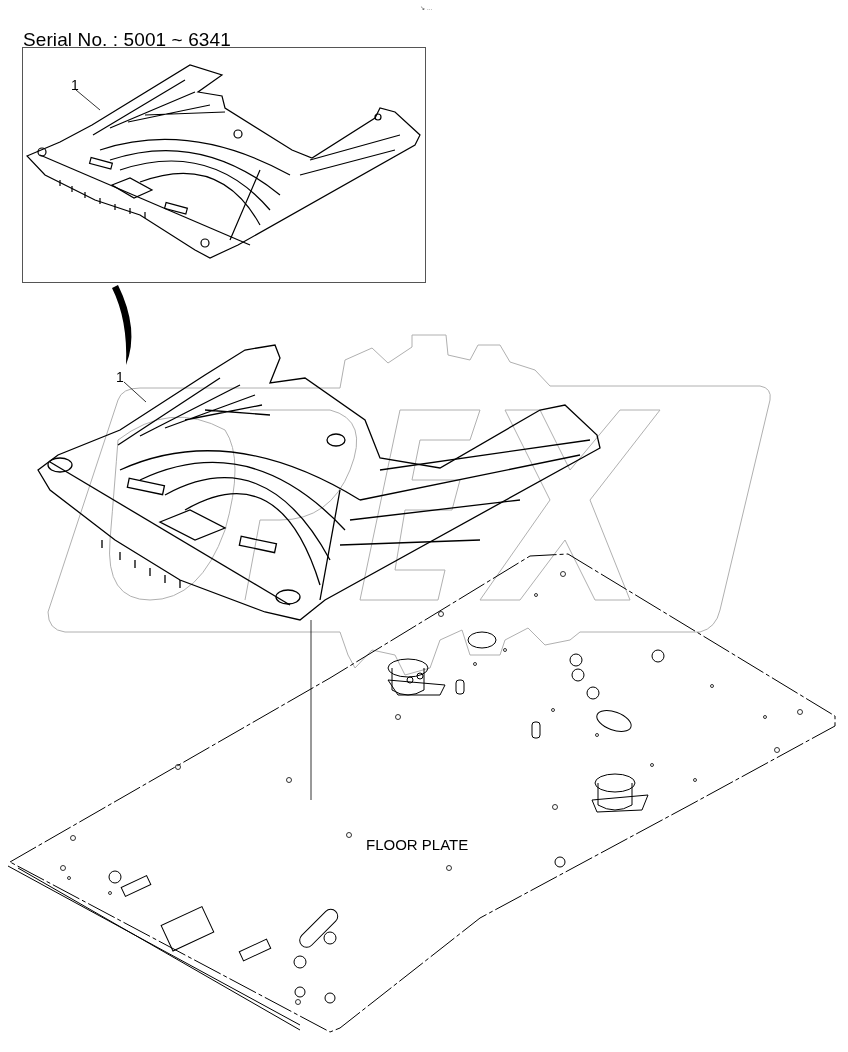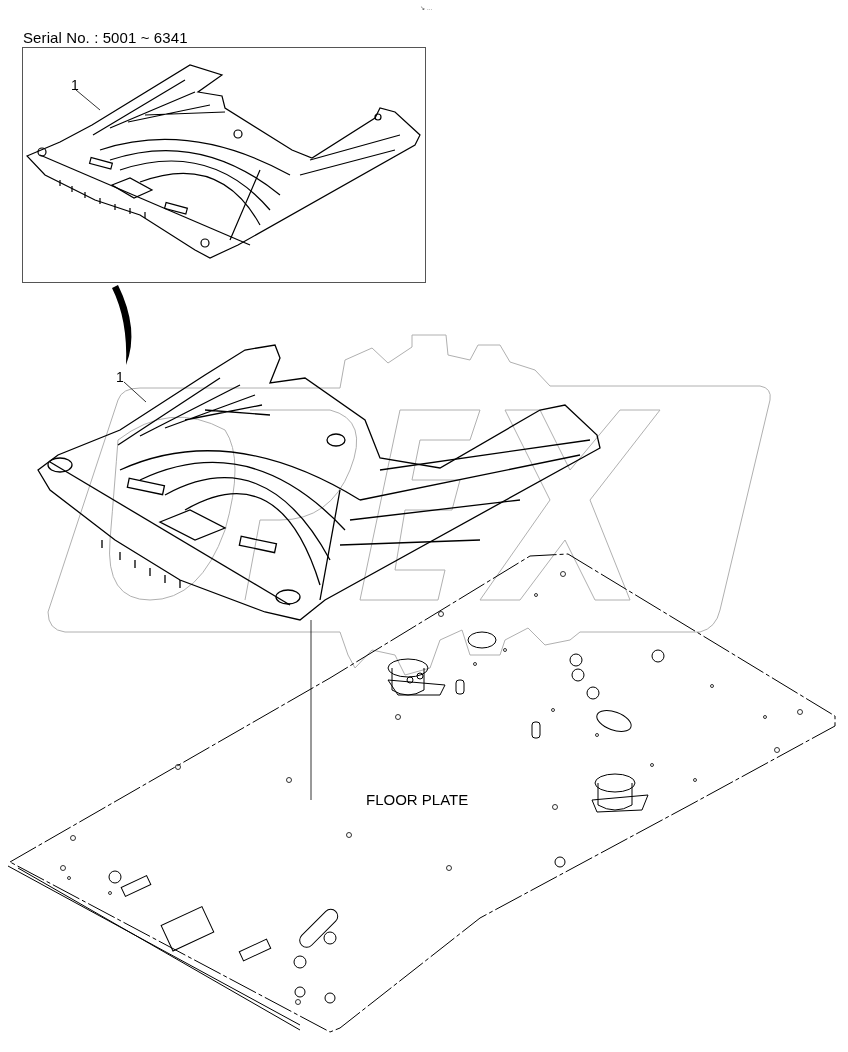--- a/index.html
+++ b/index.html
@@ -1,19 +1,19 @@
 <!DOCTYPE html>
 <html><head>
 <meta charset="utf-8">
 <style>
   html,body{margin:0;padding:0;background:#ffffff;}
   body{width:848px;height:1052px;position:relative;overflow:hidden;font-family:"Liberation Sans",sans-serif;color:#000;}
-  .serial{position:absolute;left:23px;top:29px;font-size:15px;letter-spacing:0.1px;}
+  .serial{position:absolute;left:23px;top:29px;font-size:19px;letter-spacing:0.1px;}
   .inset{position:absolute;left:22px;top:47px;width:404px;height:236px;border:1px solid #555;box-sizing:border-box;}
-  .floor-label{position:absolute;left:366px;top:791px;font-size:15px;}
+  .floor-label{position:absolute;left:366px;top:836px;font-size:15px;}
   .callout{position:absolute;font-size:14px;}
   .mark{position:absolute;left:420px;top:4px;font-size:6px;color:#333;}
   svg{position:absolute;left:0;top:0;}
 </style>
 </head>
 <body>
 
 <div class="mark">↘ …</div>
 <div class="serial">Serial No. : 5001 ~ 6341</div>
 

